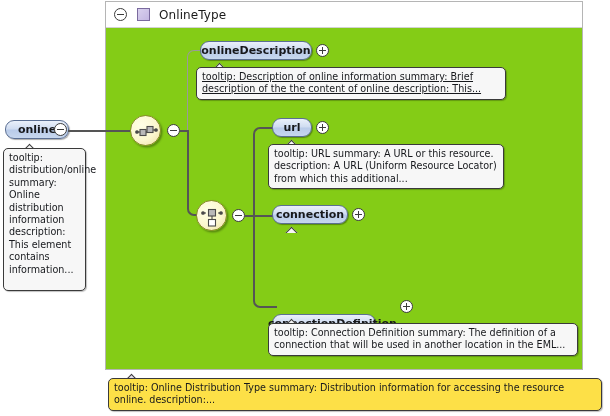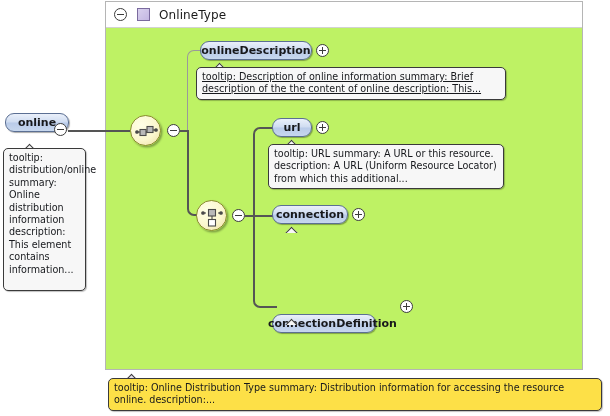--- a/index.html
+++ b/index.html
@@ -20,21 +20,21 @@
     width: 610px;
     height: 416px;
     background: #ffffff;
   }
 
   
   .type-container {
     position: absolute;
     box-sizing: border-box;
     border: 1px solid #b5b5b5;
-    background: #bef264;
+    background: #84cc16;
   }
   .type-header {
     position: absolute;
     box-sizing: border-box;
     left: 0; top: 0;
     height: 26px;
     width: 100%;
     border-bottom: 1px solid #d2d2d2;
     background: #ffffff;
     display: flex;
@@ -176,21 +176,21 @@
 
   <div class="type-container" style="left:105px; top:1px; width:478px; height:369px;">
 
     <div class="type-header">
       <div class="toggle" style="position:relative; left:0; top:0;"></div>
       <div class="type-glyph" style="margin-left:10px;"></div>
       <span class="type-title">OnlineType</span>
     </div>
   </div>
 
-  <div class="node" style="left:5px; top:113px; width:64px;text-align:right;">
+  <div class="node" style="left:5px; top:120px; width:64px;text-align:right;">
     <span>online</span>
   </div>
   <div class="toggle" style="left:54px; top:123px;"></div>
 
   <div class="line" style="left:68px; top:129.5px; width:62px; height:2px;"></div>
 
   <div class="tip-arrow" style="left:22px; top:142px;"></div>
   <div class="tooltip" style="left:3px; top:148px; width:83px; height:143px;">
     <span>tooltip: distribution/online summary: Online distribution information description: This element contains information...</span>
   </div>
@@ -277,19 +277,22 @@
   <div class="toggle plus" style="left:352px; top:208px;"></div>
 
   <div class="tip-arrow" style="left:284px; top:225px;"></div>
 
   <div class="node" style="left:272px; top:314px; width:104px;padding-left:26px;">
     <span>connectionDefinition</span>
   </div>
   <div class="toggle plus" style="left:400px; top:300px;"></div>
 
   <div class="tip-arrow" style="left:284px; top:317px;"></div>
+  <div class="tooltip" style="left:268px; top:323px; width:310px; height:33px;">
+    <span>tooltip: Connection Definition summary: The definition of a connection that will be used in another location in the EML...</span>
+  </div>
 
   <div class="tip-arrow accent" style="left:124px; top:372px;"></div>
   <div class="tooltip accent" style="left:108px; top:378px; width:494px; height:33px;">
     <span>tooltip: Online Distribution Type summary: Distribution information for accessing the resource online. description:...</span>
   </div>
 
 </div>
 
 </body></html>

